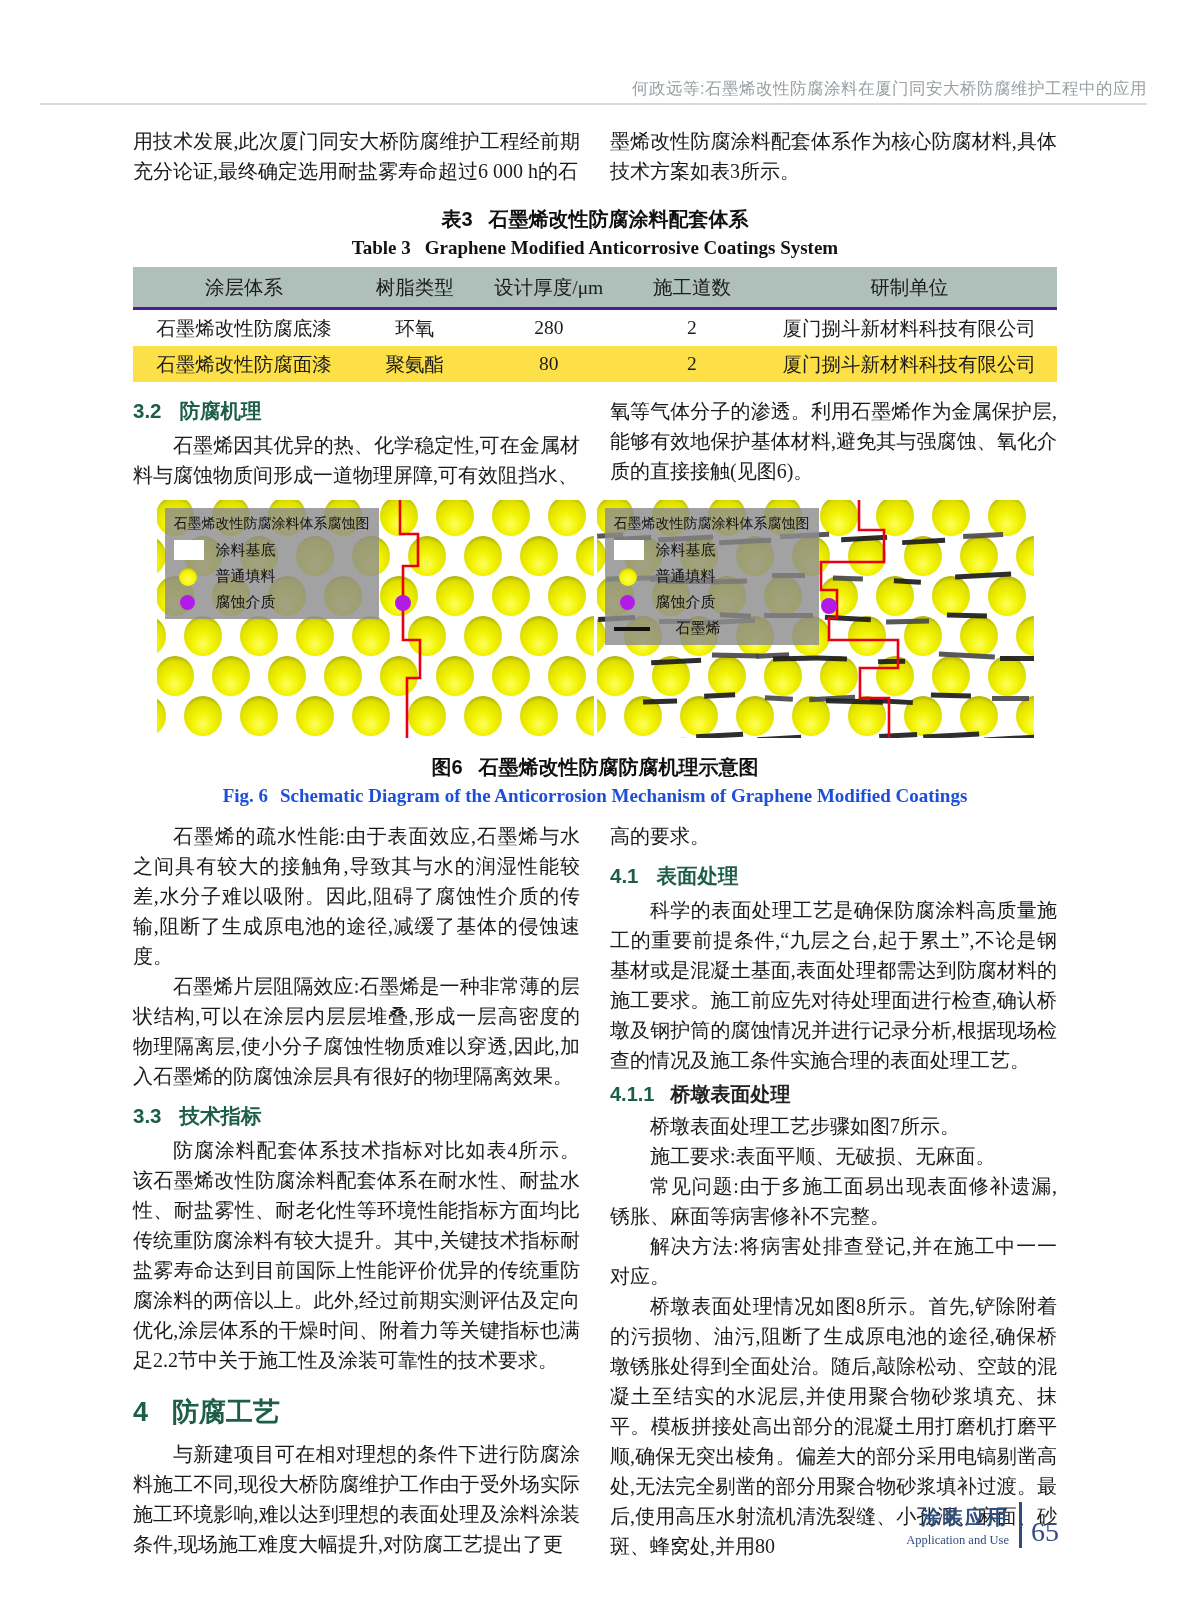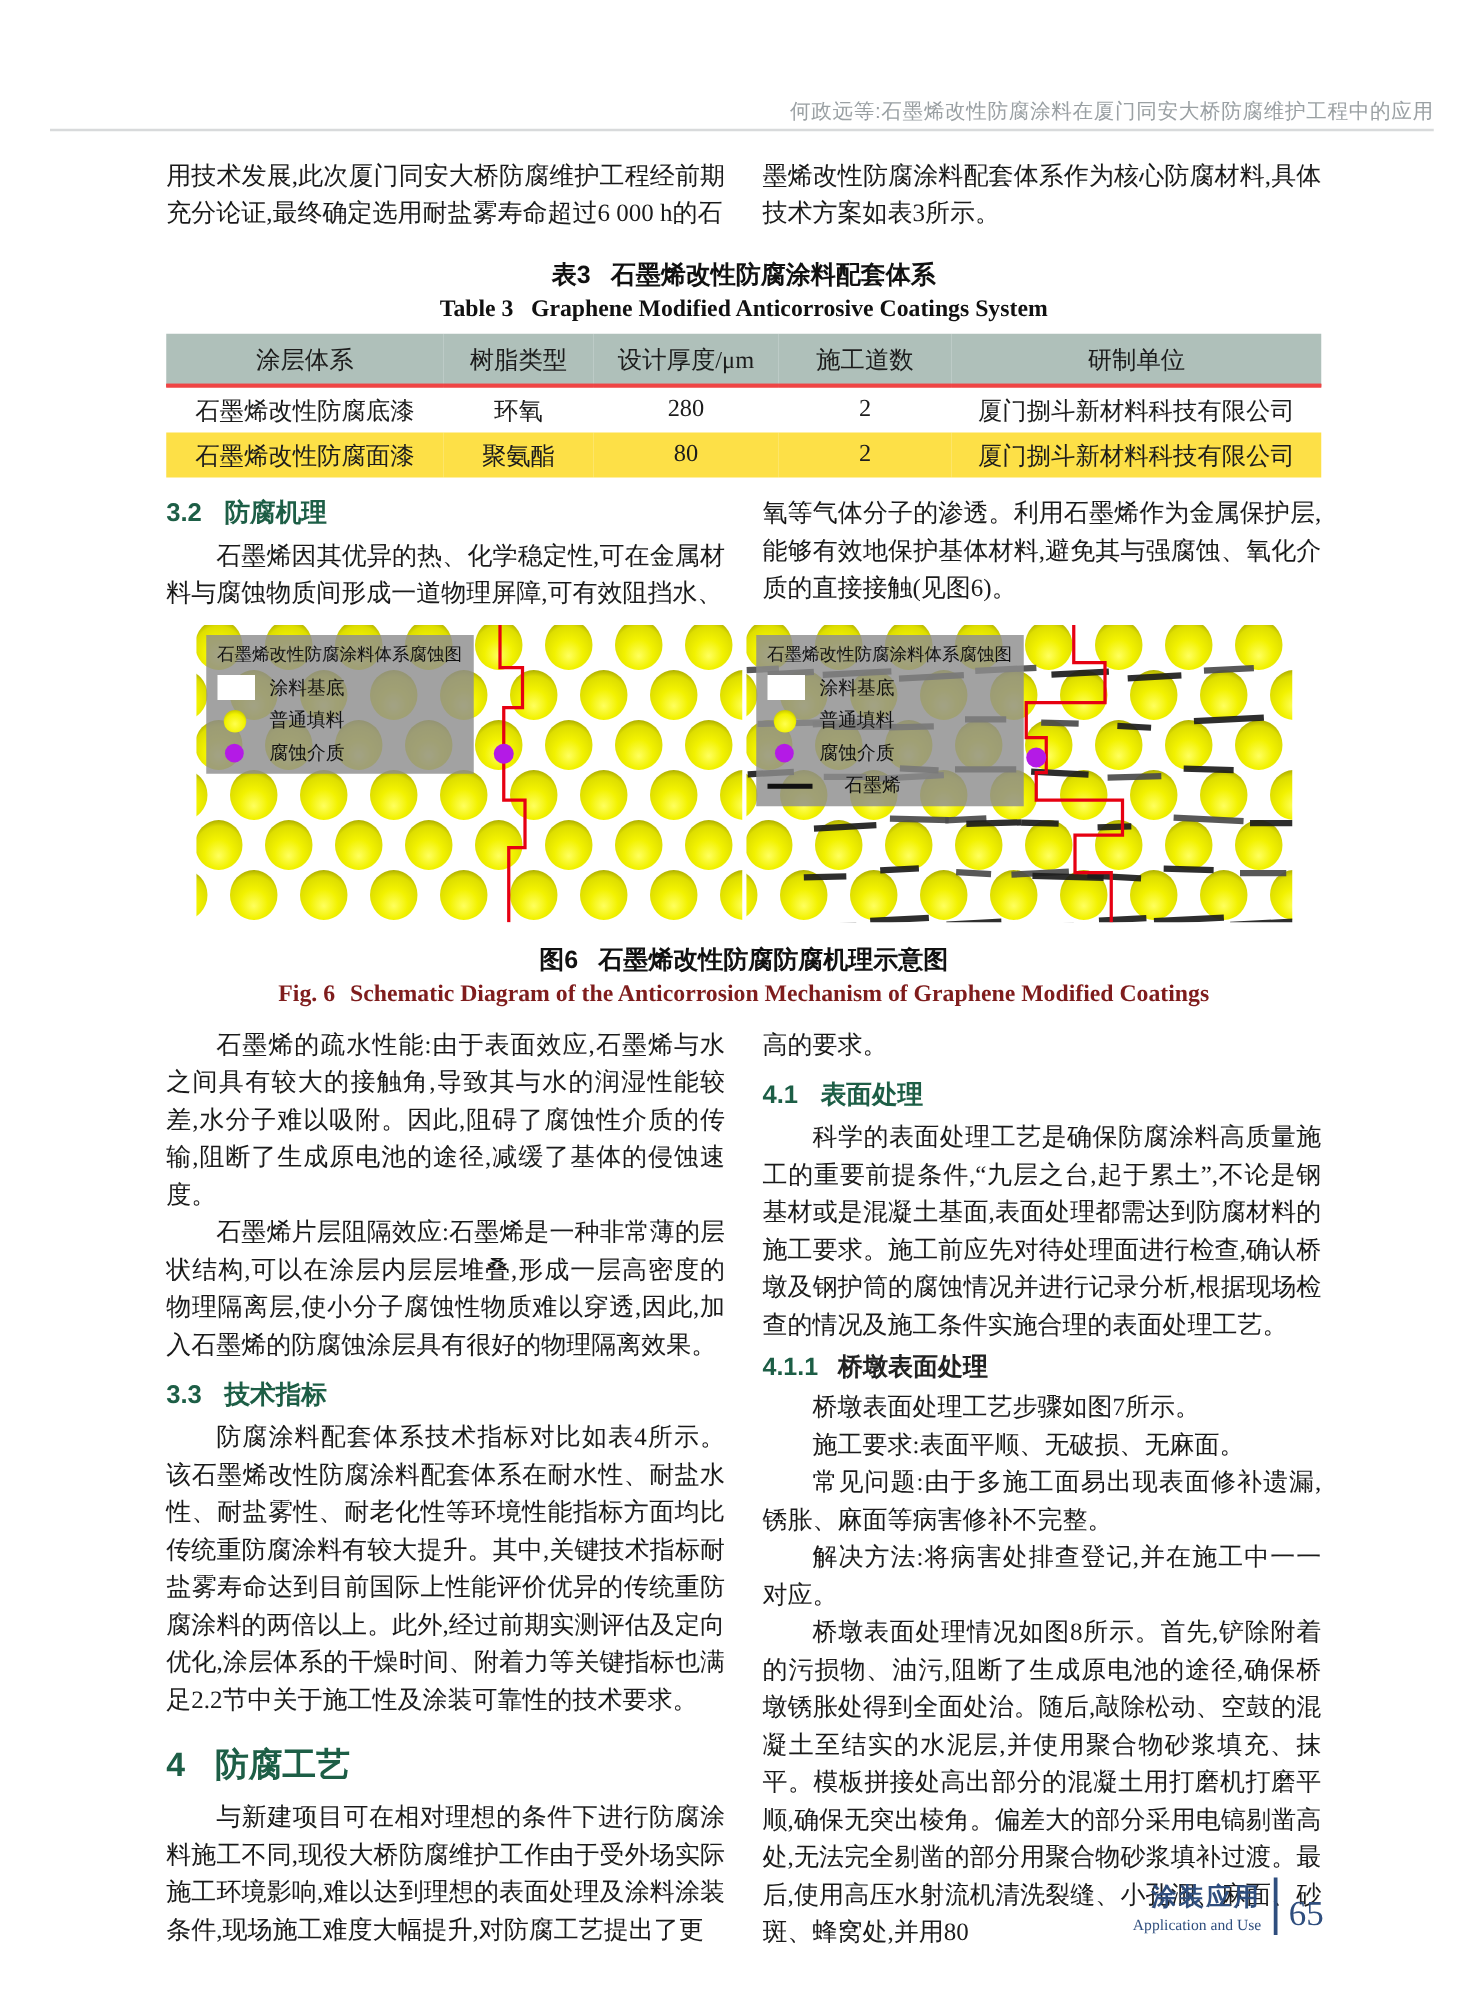--- a/index.html
+++ b/index.html
@@ -59,21 +59,21 @@
   }
   .tbl-cap-zh .lab{margin-right:16px;}
   .tbl-cap-en{
     text-align:center;font-family:"Liberation Serif","DejaVu Serif",serif;
     font-weight:bold;font-size:19px;margin:0 0 8px 0;color:#111;
   }
   .tbl-cap-en .lab{margin-right:14px;}
   table.tbl{width:100%;border-collapse:collapse;font-size:19.5px;}
   table.tbl th{
     background:#afc0ba;font-weight:normal;color:#1c1c1c;
-    height:38px;text-align:center;border-bottom:3px solid #ef4444;
+    height:38px;text-align:center;border-bottom:3px solid #4c1d95;
   }
   table.tbl td{height:34px;text-align:center;color:#1c1c1c;}
   table.tbl tr.alt td{background:#fde047;}
   
   .figure{margin:10px auto 0 auto;width:877px;display:flex;gap:3px;}
   .panel{position:relative;width:437px;height:238px;background:#ffffff;overflow:hidden;flex:none;}
   .panel svg{display:block;}
   .legend{
     position:absolute;left:8px;top:8px;
     background:rgba(142,142,142,0.82);
@@ -88,21 +88,21 @@
     background:radial-gradient(circle at 50% 62%, #ffff4d 0%, #f2f200 55%, #b9b900 85%, #6e6e00 100%);}
   .sw-corr{width:15px;height:15px;border-radius:50%;margin-left:6px;background:#b41ae6;}
   .sw-graphene{width:36px;height:4px;background:#111;margin-left:0px;}
   .fig-cap-zh{
     text-align:center;font-family:"Liberation Sans","DejaVu Sans",sans-serif;
     font-weight:bold;font-size:20px;margin:16px 0 4px 0;color:#111;
   }
   .fig-cap-zh .lab{margin-right:16px;}
   .fig-cap-en{
     text-align:center;font-family:"Liberation Serif","DejaVu Serif",serif;
-    font-weight:bold;font-size:19px;margin:0 0 14px 0;color:#7f1d1d;
+    font-weight:bold;font-size:19px;margin:0 0 14px 0;color:#1d4ed8;
   }
   .fig-cap-en .lab{margin-right:12px;}
   
   .footer{
     position:absolute;right:128px;bottom:52px;
     display:flex;align-items:flex-end;
   }
   .footer .ftxt{text-align:right;margin-right:10px;}
   .footer .f-zh{
     font-family:"Liberation Sans","DejaVu Sans",sans-serif;

